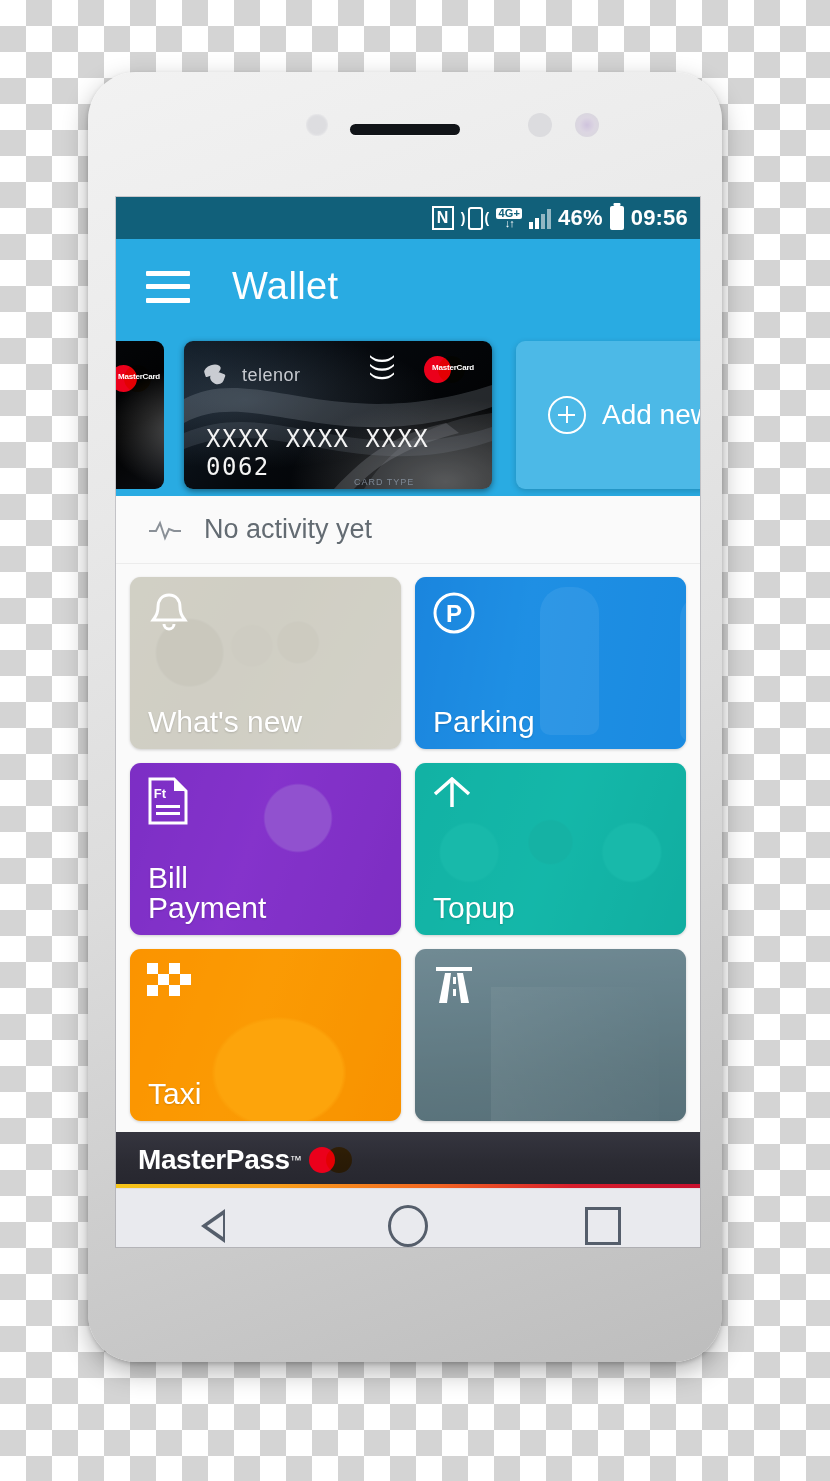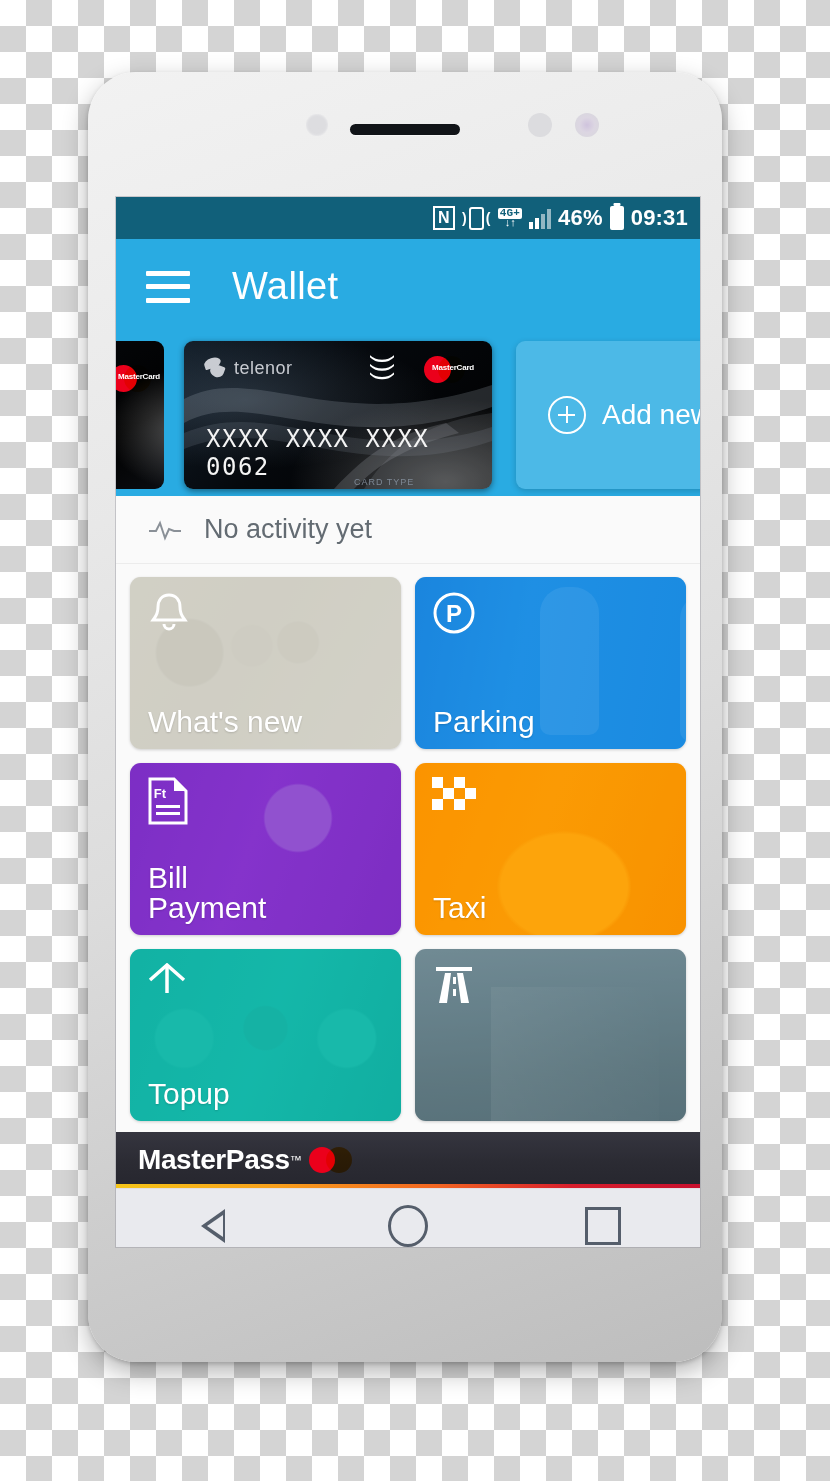--- a/index.html
+++ b/index.html
@@ -48,21 +48,21 @@
     display:flex;align-items:center;justify-content:flex-end;
     padding-right:12px;box-sizing:border-box;gap:7px;
     font-size:22px;font-weight:bold;letter-spacing:.2px;
   }
   .sbicon{display:flex;align-items:center;}
   .nfc-box{width:22px;height:24px;border:2.5px solid #fff;box-sizing:border-box;
     display:flex;align-items:center;justify-content:center;font-size:16px;font-weight:bold;line-height:1;}
   .vibrate{display:flex;align-items:center;gap:2px;}
   .vib-phone{width:15px;height:23px;border:2.5px solid #fff;border-radius:3px;box-sizing:border-box;}
   .vib-wave{font-size:14px;line-height:1;color:#fff;}
-  .net4g{display:flex;flex-direction:column;align-items:center;line-height:1;font-family:Liberation Mono, monospace;}
+  .net4g{display:flex;flex-direction:column;align-items:center;line-height:1;}
   .net4g .lbl{background:#fff;color:#11607a;font-size:11px;font-weight:bold;padding:0 2px;border-radius:2px;}
   .net4g .arrows{font-size:11px;margin-top:-1px;letter-spacing:-1px;}
   .bars{display:flex;align-items:flex-end;gap:2px;height:22px;}
   .bars i{display:block;width:4px;background:#fff;}
   .bars i:nth-child(1){height:7px;}
   .bars i:nth-child(2){height:11px;}
   .bars i:nth-child(3){height:15px;opacity:.55;}
   .bars i:nth-child(4){height:20px;opacity:.55;}
   .batt{width:14px;height:24px;border:2.5px solid #fff;border-radius:2px;position:relative;box-sizing:border-box;background:#fff;}
   .batt:before{content:"";position:absolute;left:50%;top:-5px;transform:translateX(-50%);
@@ -81,21 +81,21 @@
       radial-gradient(ellipse at 120% 60%,rgba(255,255,255,.30) 0%,rgba(255,255,255,0) 48%),
       linear-gradient(150deg,#05070a 0%,#000 60%,#0b0d11 100%);}
   #card-prev .mc{position:absolute;right:4px;top:22px;}
   #card-main{left:68px;width:308px;
     background:
       radial-gradient(ellipse at 85% 95%,rgba(255,255,255,.28) 0%,rgba(255,255,255,0) 42%),
       radial-gradient(ellipse at 20% 40%,rgba(140,165,190,.22) 0%,rgba(0,0,0,0) 55%),
       linear-gradient(135deg,#111c27 0%,#05080c 45%,#000 100%);
     box-shadow:0 2px 6px rgba(0,0,0,.45);}
   .swirl{position:absolute;inset:0;opacity:.55;}
-  .telenor{position:absolute;left:20px;top:16px;display:flex;align-items:center;gap:4px;}
+  .telenor{position:absolute;left:20px;top:23px;display:flex;align-items:center;gap:12px;}
   .telenor .mark{width:26px;height:22px;position:relative;}
   .telenor .mark:before,.telenor .mark:after{content:"";position:absolute;background:#c9ccd2;border-radius:50% 50% 50% 10%;}
   .telenor .mark:before{width:17px;height:10px;left:0;top:1px;transform:rotate(-18deg);}
   .telenor .mark:after{width:14px;height:12px;left:6px;top:8px;transform:rotate(20deg);border-radius:50% 10% 50% 50%;}
   .telenor .tname{color:#c7cad0;font-size:18px;letter-spacing:.5px;}
   .contactless{position:absolute;right:95px;top:14px;color:#fff;font-size:26px;line-height:1;transform:rotate(90deg);}
   .mc{width:50px;height:31px;position:relative;}
   .mc .c1,.mc .c2{position:absolute;top:2px;width:27px;height:27px;border-radius:50%;}
   .mc .c1{left:0;background:#eb001b;}
   .mc .c2{left:14px;background:#f79e1b;mix-blend-mode:multiply;}
@@ -219,21 +219,21 @@
         <span class="arrows">↓↑</span>
       </span>
       <span class="sbicon bars">
           <i></i>
           <i></i>
           <i></i>
           <i></i>
         </span>
       <span>46%</span>
       <span class="batt"></span>
-      <span>09:31</span>
+      <span>09:56</span>
     </div>
 
     <div id="appbar">
       <div id="hamburger">
         <span></span>
           <span></span>
           <span></span>
       </div>
       <div id="apptitle">Wallet</div>
     </div>
@@ -314,48 +314,48 @@
           <path d="M3 2h24l12 12v32H3z" fill="none" stroke="#fff" stroke-width="3"></path>
           <path d="M27 2v12h12" fill="#fff"></path>
           <text x="13" y="21" text-anchor="middle" font-family="Liberation Sans, sans-serif" font-size="13" font-weight="bold" fill="#fff">Ft</text>
           <rect x="9" y="28" width="24" height="3" fill="#fff"></rect>
           <rect x="9" y="35" width="24" height="3" fill="#fff"></rect>
         </svg>
         <div class="tlabel">
           <div>Bill</div>
           <div>Payment</div>
         </div>
+      </div>
+
+      <div class="tile" id="tile-topup">
+        <div class="photo"></div>
+        <div class="tint"></div>
+        <svg class="ticon" width="40" height="46" viewBox="0 0 40 46">
+          <polyline points="3,17 20,2 37,17" fill="none" stroke="#fff" stroke-width="3.5"></polyline>
+          <line x1="20" y1="4" x2="20" y2="30" stroke="#fff" stroke-width="3.5"></line>
+        </svg>
+        <div class="tlabel">Topup</div>
       </div>
 
       <div class="tile" id="tile-taxi">
         <div class="photo"></div>
         <div class="tint"></div>
         <svg class="ticon" width="44" height="44" viewBox="0 0 44 44">
           <g fill="#fff">
             <rect x="0" y="0" width="11" height="11"></rect>
               <rect x="22" y="0" width="11" height="11"></rect>
             <rect x="11" y="11" width="11" height="11"></rect>
               <rect x="33" y="11" width="11" height="11"></rect>
             <rect x="0" y="22" width="11" height="11"></rect>
               <rect x="22" y="22" width="11" height="11"></rect>
           </g>
         </svg>
         <div class="tlabel">Taxi</div>
       </div>
 
-      <div class="tile" id="tile-topup">
-        <div class="photo"></div>
-        <div class="tint"></div>
-        <svg class="ticon" width="40" height="46" viewBox="0 0 40 46">
-          <polyline points="3,17 20,2 37,17" fill="none" stroke="#fff" stroke-width="3.5"></polyline>
-          <line x1="20" y1="4" x2="20" y2="30" stroke="#fff" stroke-width="3.5"></line>
-        </svg>
-        <div class="tlabel">Topup</div>
-      </div>
-
       <div class="tile" id="tile-highway">
         <div class="photo"></div>
         <div class="tint"></div>
         <svg class="ticon" width="44" height="44" viewBox="0 0 44 44">
           <rect x="4" y="4" width="36" height="4" fill="#fff"></rect>
           <path d="M13 10 L7 40 L15 40 L19 10 Z" fill="#fff"></path>
           <path d="M31 10 L37 40 L29 40 L25 10 Z" fill="#fff"></path>
           <rect x="21" y="14" width="3" height="7" fill="#fff"></rect>
           <rect x="21" y="26" width="3" height="7" fill="#fff"></rect>
         </svg>

